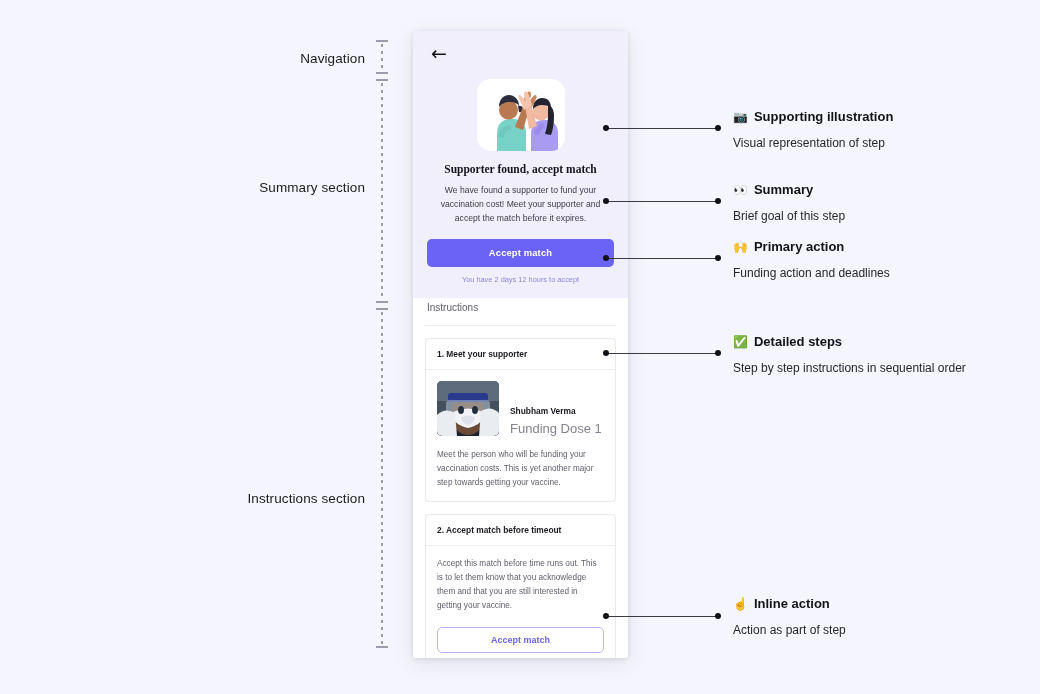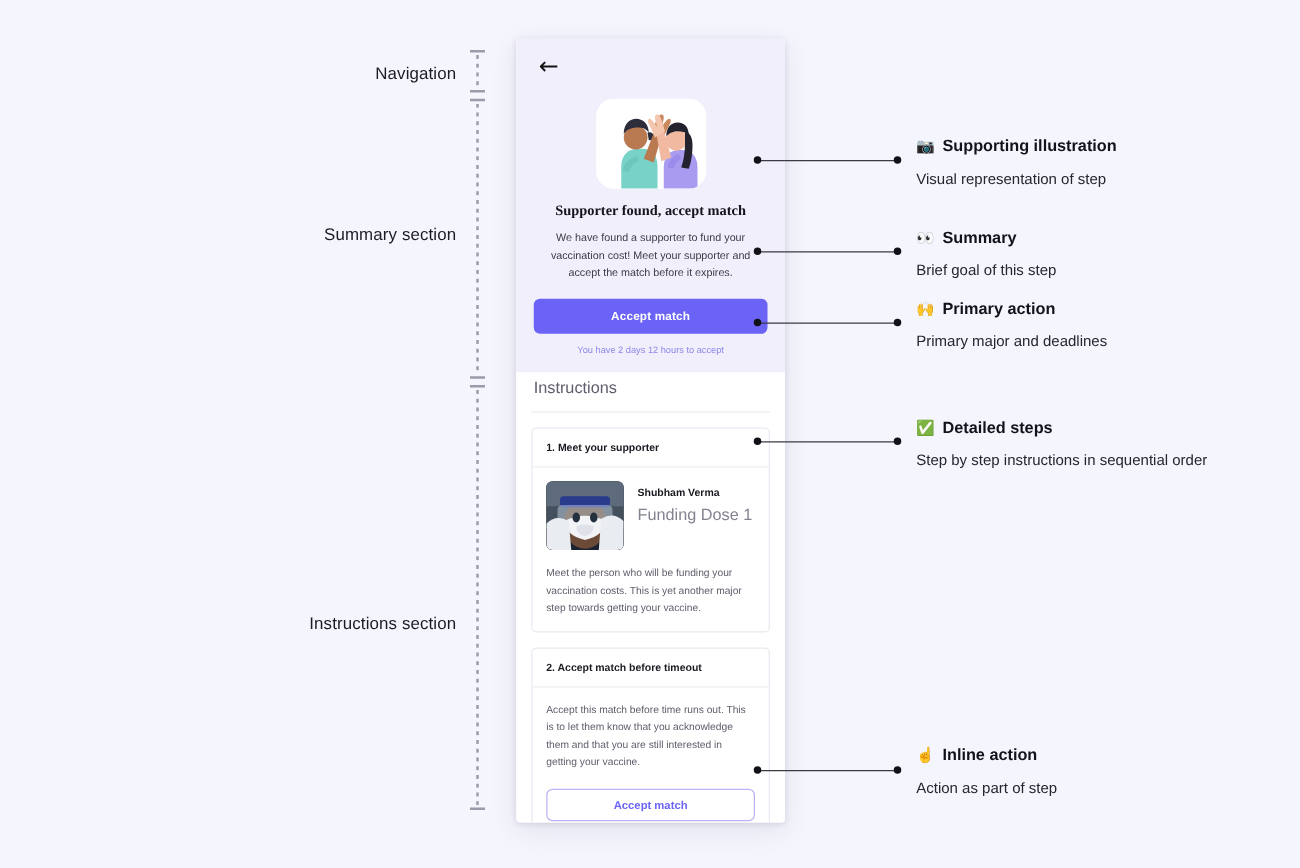--- a/index.html
+++ b/index.html
@@ -72,33 +72,33 @@
     font-family: "Liberation Sans", sans-serif;
   }
   .deadline {
     margin-top: 8px; text-align: center;
     font-size: 7.4px; color: #8d86e8;
   }
 
   
   .instr-pane { background: #fff; flex: 1; padding: 0 12px; }
   .instr-heading {
-    font-size: 13px; color: #5d5d6b; padding: 4px 2px 12px;
+    font-size: 10px; color: #5d5d6b; padding: 4px 2px 12px;
     border-bottom: 1px solid #ececf2;
   }
   .step-card {
     margin-top: 12px; border: 1px solid #e9e9f1; border-radius: 4px; overflow: hidden;
   }
   .step-head {
     font-size: 8.4px; font-weight: bold; color: #1a1a22;
     padding: 10px 11px; border-bottom: 1px solid #eeeef4;
   }
   .step-body { padding: 11px; }
 
-  .person-row { display: flex; gap: 11px; align-items: flex-start; }
+  .person-row { display: flex; gap: 11px; align-items: flex-end; }
   .person-photo { width: 62px; height: 55px; border-radius: 5px; overflow: hidden; flex: none; background:#2a2f3a; }
   .person-name { font-size: 8.4px; font-weight: bold; color: #17171f; margin-top: 4px; }
   .person-sub { font-size: 13px; color: #83838f; margin-top: 5px; }
 
   .step-text {
     font-size: 8.2px; line-height: 1.72; color: #5e5e6b; margin-top: 12px;
   }
   .step-card .step-body > .step-text:first-child { margin-top: 0; }
 
   .btn-outline {
@@ -266,21 +266,21 @@
       <span>Summary</span>
     </h3>
     <p>Brief goal of this step</p>
   </div>
 
   <div class="callout" style="left:733px; top:239px;">
     <h3>
       <span class="emoji">🙌</span>
       <span>Primary action</span>
     </h3>
-    <p>Primary major and deadlines</p>
+    <p>Funding action and deadlines</p>
   </div>
 
   <div class="callout" style="left:733px; top:334px; width:246px;">
     <h3>
       <span class="emoji">✅</span>
       <span>Detailed steps</span>
     </h3>
     <p>Step by step instructions in sequential order</p>
   </div>
 

